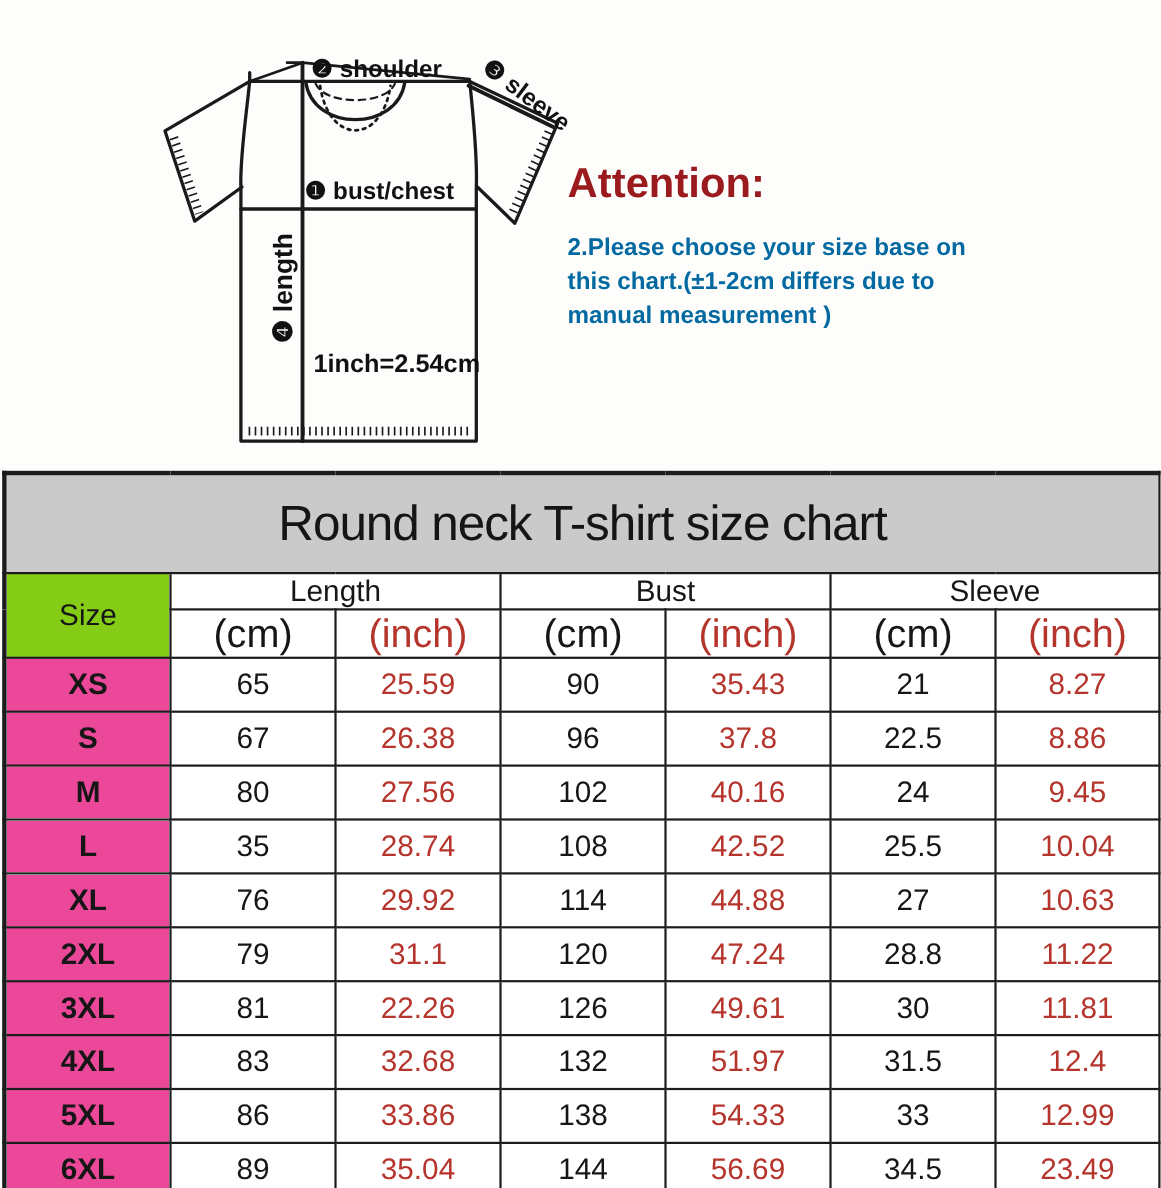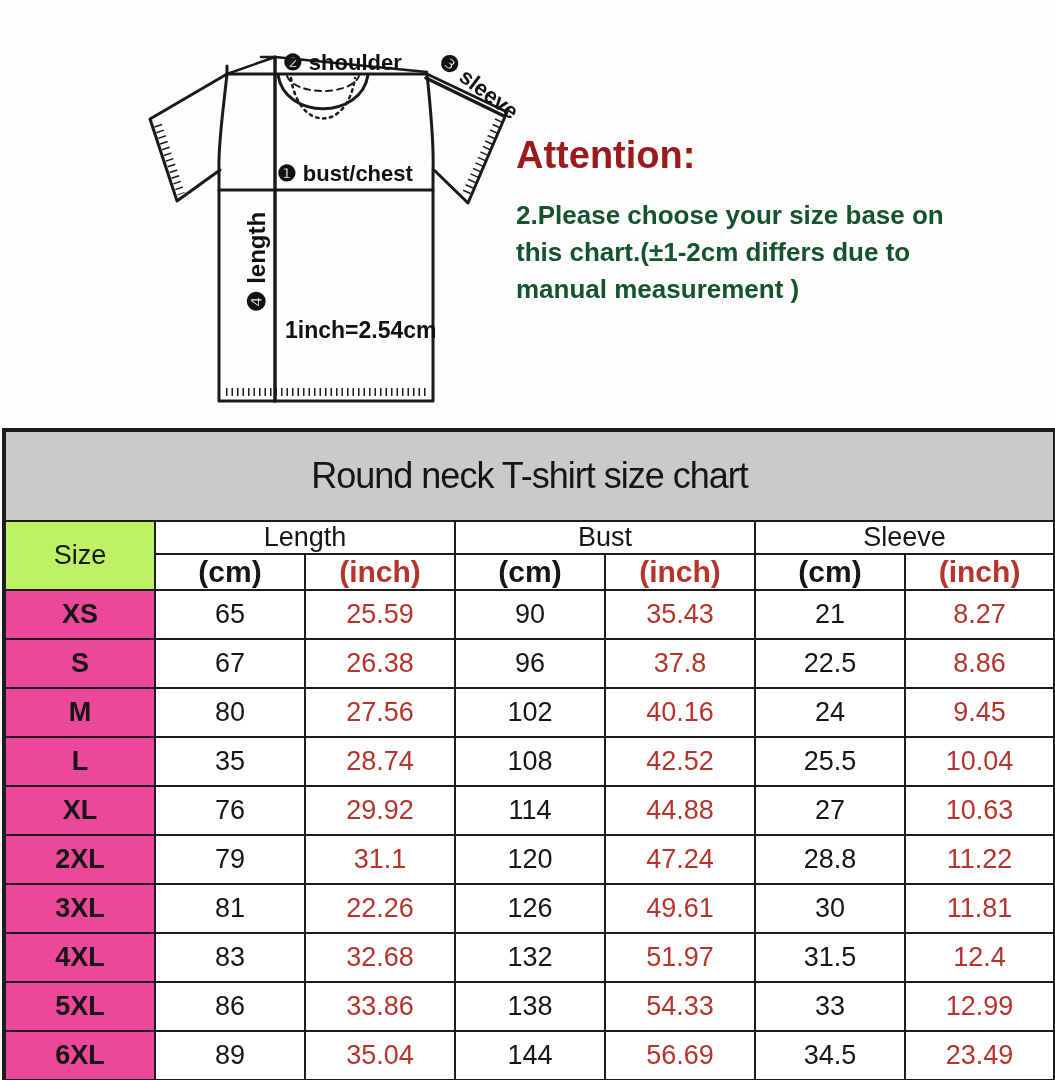--- a/index.html
+++ b/index.html
@@ -7,44 +7,44 @@
     width:1055px; height:1080px; position:relative; overflow:hidden;
     background:#fdfdfc; font-family:"Liberation Sans", sans-serif; color:#161616;
   }
   
   .top-section { position:absolute; left:0; top:0; width:907px; height:428px; }
   .shirt-svg { position:absolute; left:115px; top:20px; }
 
   .attention { position:absolute; left:516px; top:134px; width:540px; }
   .attention-heading {
     font-size:38px; font-weight:bold; color:#9a1a1e;
-    margin:0 0 20px 0; letter-spacing:0px;
+    margin:12px 0 20px 0; letter-spacing:0px;
   }
   .attention-note {
-    font-size:26px; font-weight:bold; color:#14532d;
+    font-size:22px; font-weight:bold; color:#0369a1;
     line-height:1.42; margin:0 0 26px 0; white-space:pre-line;
   }
 
   
   table.size-chart {
     position:absolute; left:2px; top:428px; width:1051px;
     border-collapse:collapse; table-layout:fixed; background:#ffffff;
     border:4px solid #1c1c1c;
   }
   table.size-chart td {
     border:2px solid #1c1c1c; text-align:center; vertical-align:middle;
     padding:0; overflow:hidden;
   }
   td.chart-title {
-    height:88px; background:#cacaca; font-size:36px; letter-spacing:-1px;
+    height:88px; background:#cacaca; font-size:45px; letter-spacing:-1px;
     font-weight:400; color:#151515;
   }
   tr.group-row td { height:30px; font-size:27px; font-weight:400; }
-  tr.unit-row td  { height:31px; font-size:30px; font-weight:700; }
-  td.size-head { font-weight:bold; font-size:28px; background:#bef264;margin-top:32px; }
+  tr.unit-row td  { height:31px; font-size:36px; font-weight:400; }
+  td.size-head { font-weight:bold; font-size:28px; background:#84cc16;margin-top:32px; }
   tr.data-row td { height:47px; font-size:27px; }
   td.size-cell { font-weight:bold; background:#ec4899; }
   .red { color:#b5342c; }
 </style>
 </head>
 <body>
 
 <div class="top-section">
 
   <svg class="shirt-svg" width="420" height="400" viewBox="0 0 420 400">

